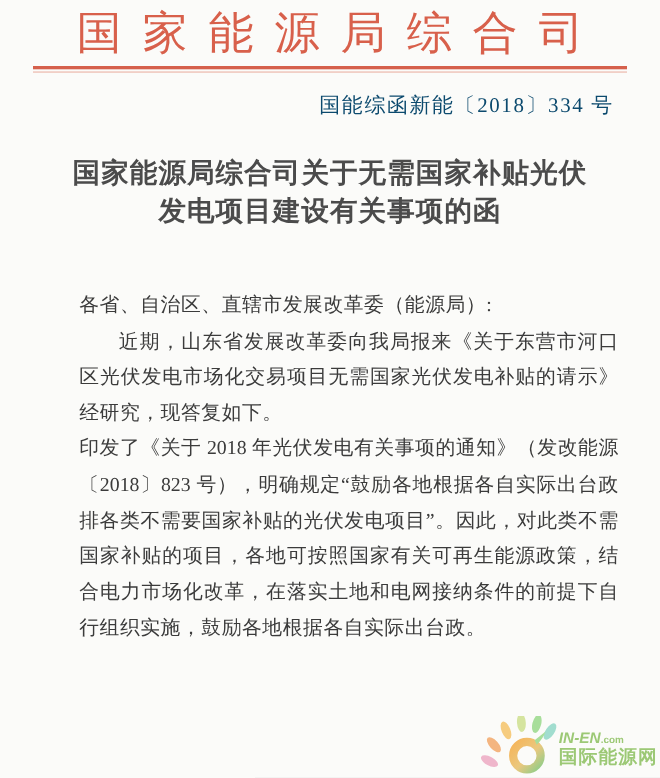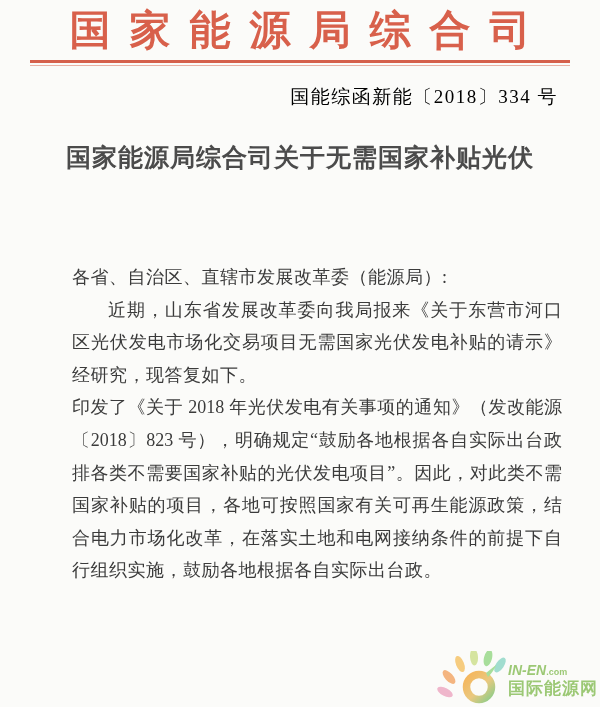--- a/index.html
+++ b/index.html
@@ -20,21 +20,21 @@
   
   .agency {
     position: absolute;
     top: 8px;
     left: 0;
     width: 100%;
     height: 44px;
     line-height: 44px;
     text-align: center;
     font-size: 41px;
-    font-weight: bold;
+    font-weight: normal;
     letter-spacing: 19px;
     padding-left: 19px;
     box-sizing: border-box;
     color: var(--header-red, #d8604b);
     white-space: nowrap;
   }
   .red-rule {
     position: absolute;
     top: 60px;
     left: 30px;
@@ -48,21 +48,21 @@
     top: 85px;
     left: 0;
     width: 100%;
     box-sizing: border-box;
     padding-right: 42px;
     height: 24px;
     line-height: 24px;
     text-align: right;
     font-size: 19px;
     letter-spacing: 1.5px;
-    color: #000000;
+    color: #0c4a6e;
     white-space: nowrap;
   }
   
   .doc-title {
     position: absolute;
     top: 140px;
     left: 0;
     width: 100%;
     text-align: center;
     font-size: 25px;
@@ -137,20 +137,21 @@
 <div class="page">
 
   <div class="agency">国家能源局综合司</div>
 
   <div class="red-rule"></div>
 
   <div class="doc-number">国能综函新能〔2018〕334 号</div>
 
   <div class="doc-title">
     <div>国家能源局综合司关于无需国家补贴光伏</div>
+    <div>发电项目建设有关事项的函</div>
   </div>
 
   <div class="doc-body">
     <div class="ln">各省、自治区、直辖市发展改革委（能源局）:</div>
     <div class="ln fill ind">近期，山东省发展改革委向我局报来《关于东营市河口</div>
     <div class="ln fill">区光伏发电市场化交易项目无需国家光伏发电补贴的请示》</div>
     <div class="ln">经研究，现答复如下。</div>
     <div class="ln fill">印发了《关于 2018 年光伏发电有关事项的通知》（发改能源</div>
     <div class="ln fill">〔2018〕823 号），明确规定“鼓励各地根据各自实际出台政</div>
     <div class="ln fill">排各类不需要国家补贴的光伏发电项目”。因此，对此类不需</div>

